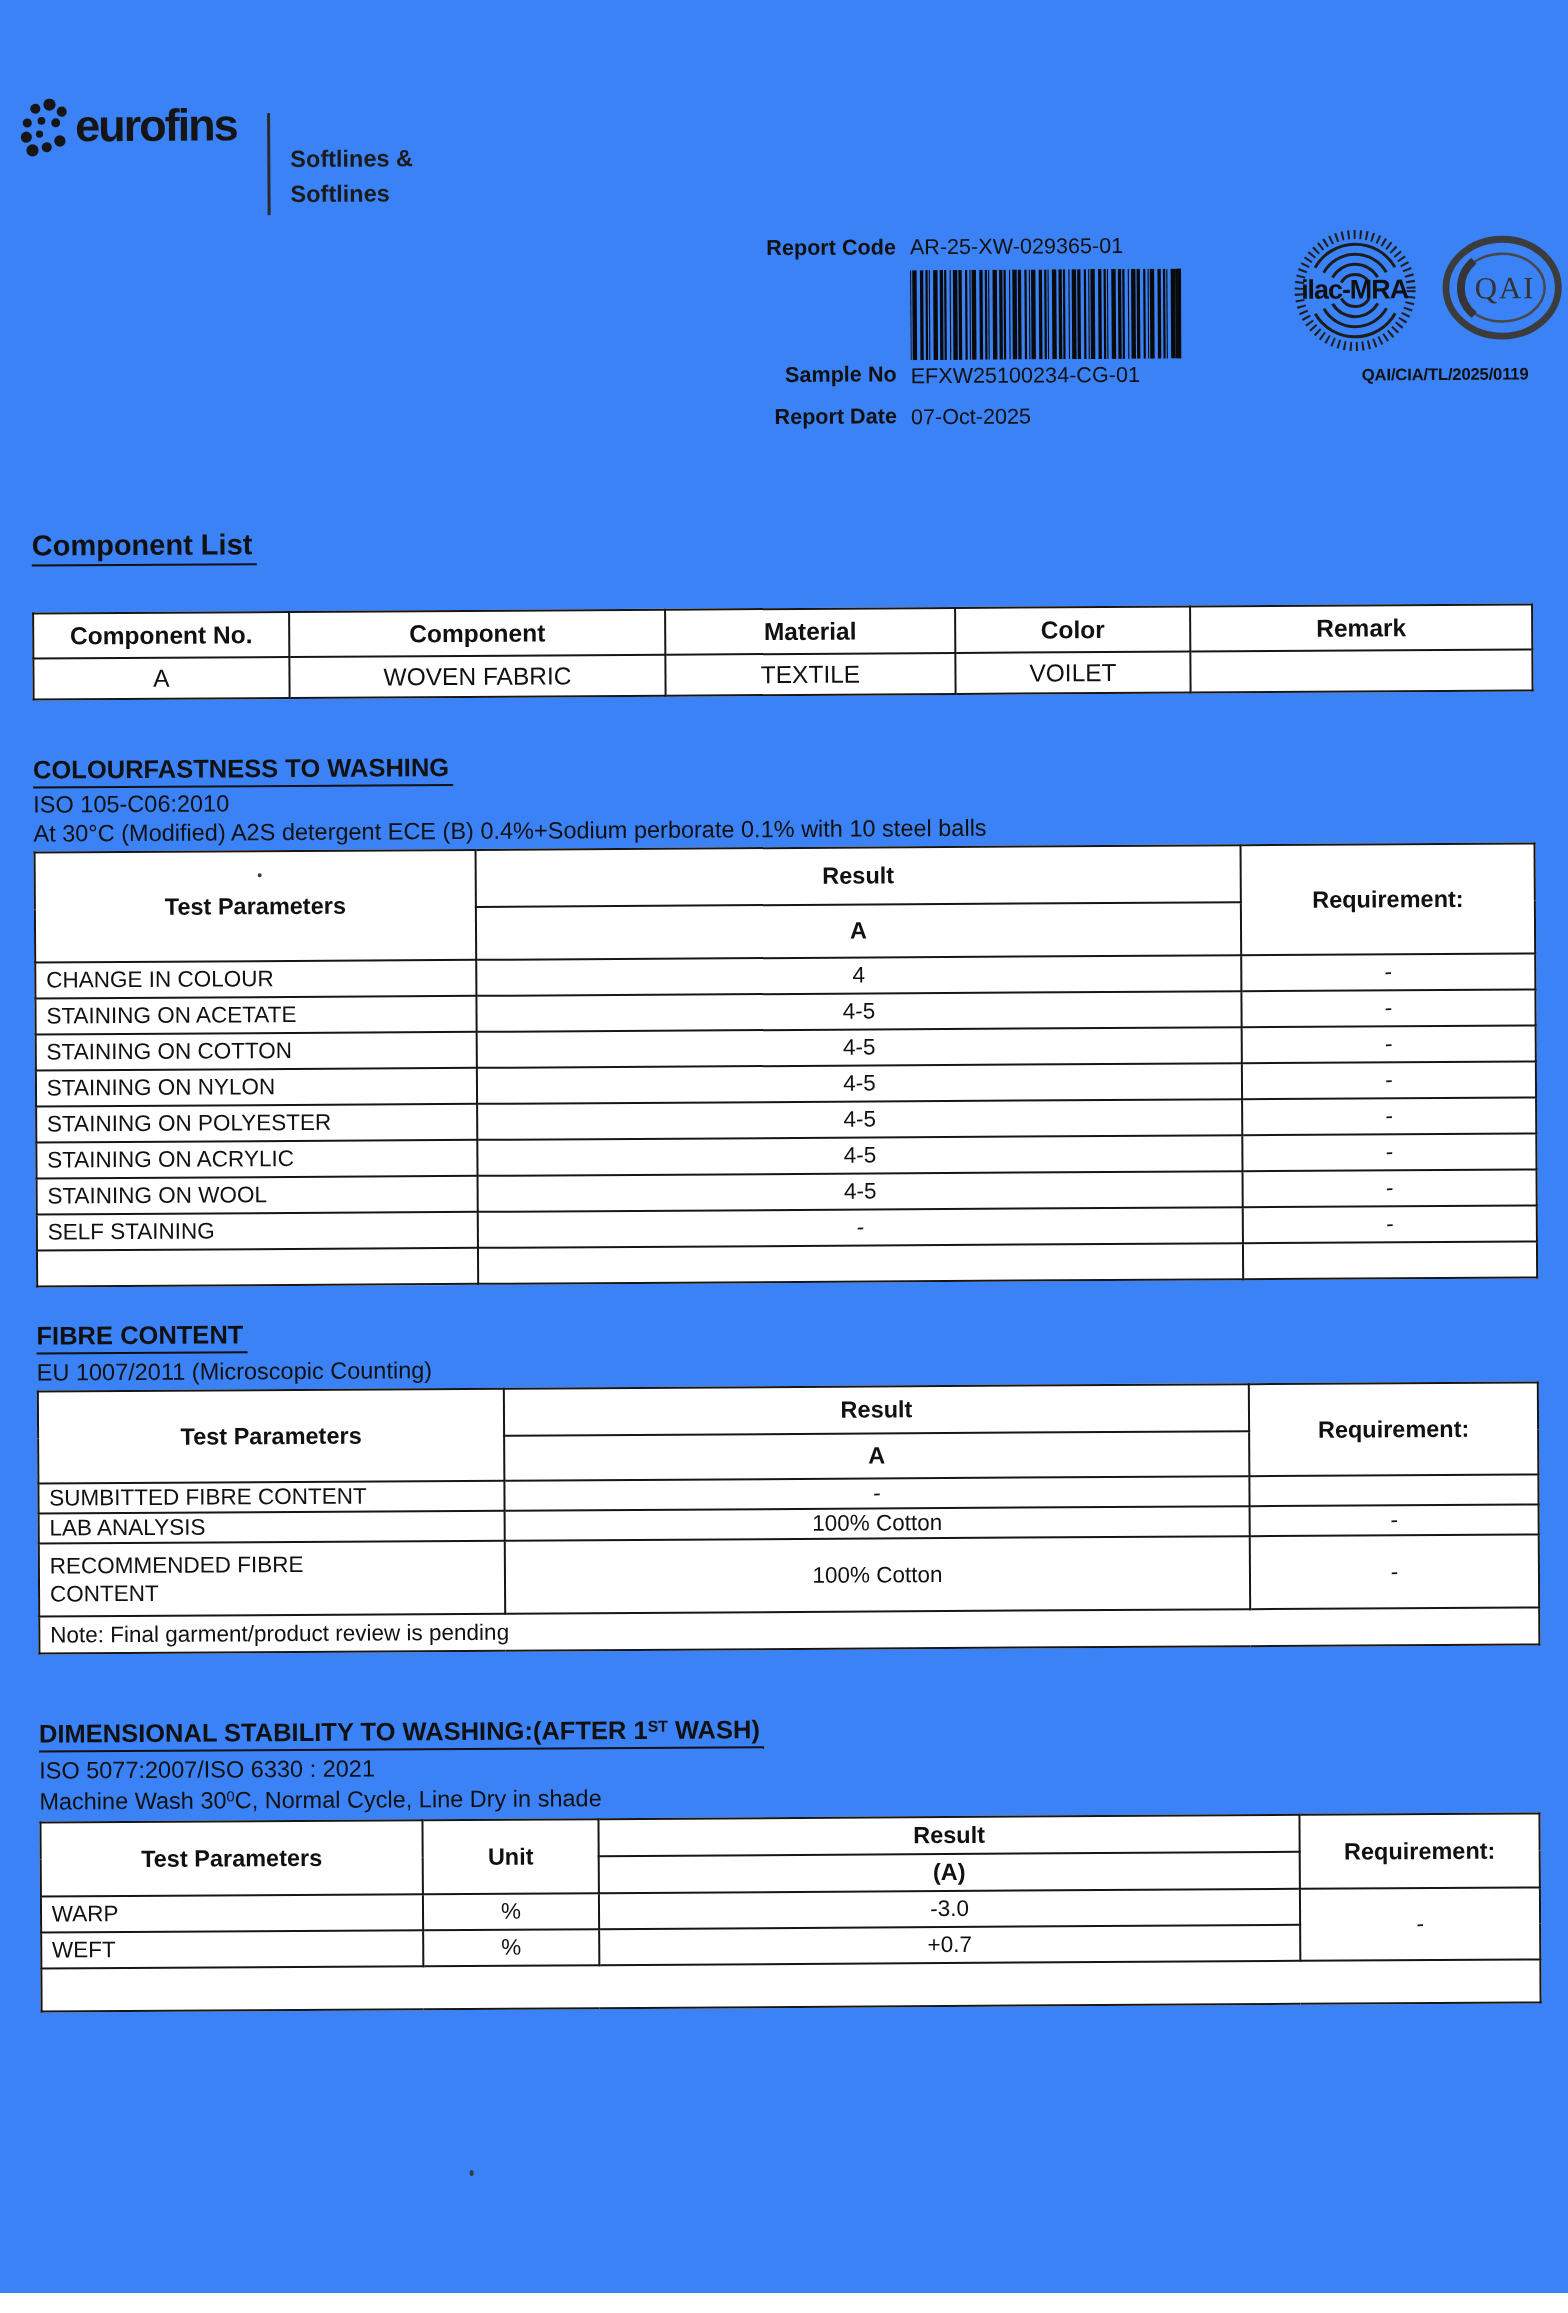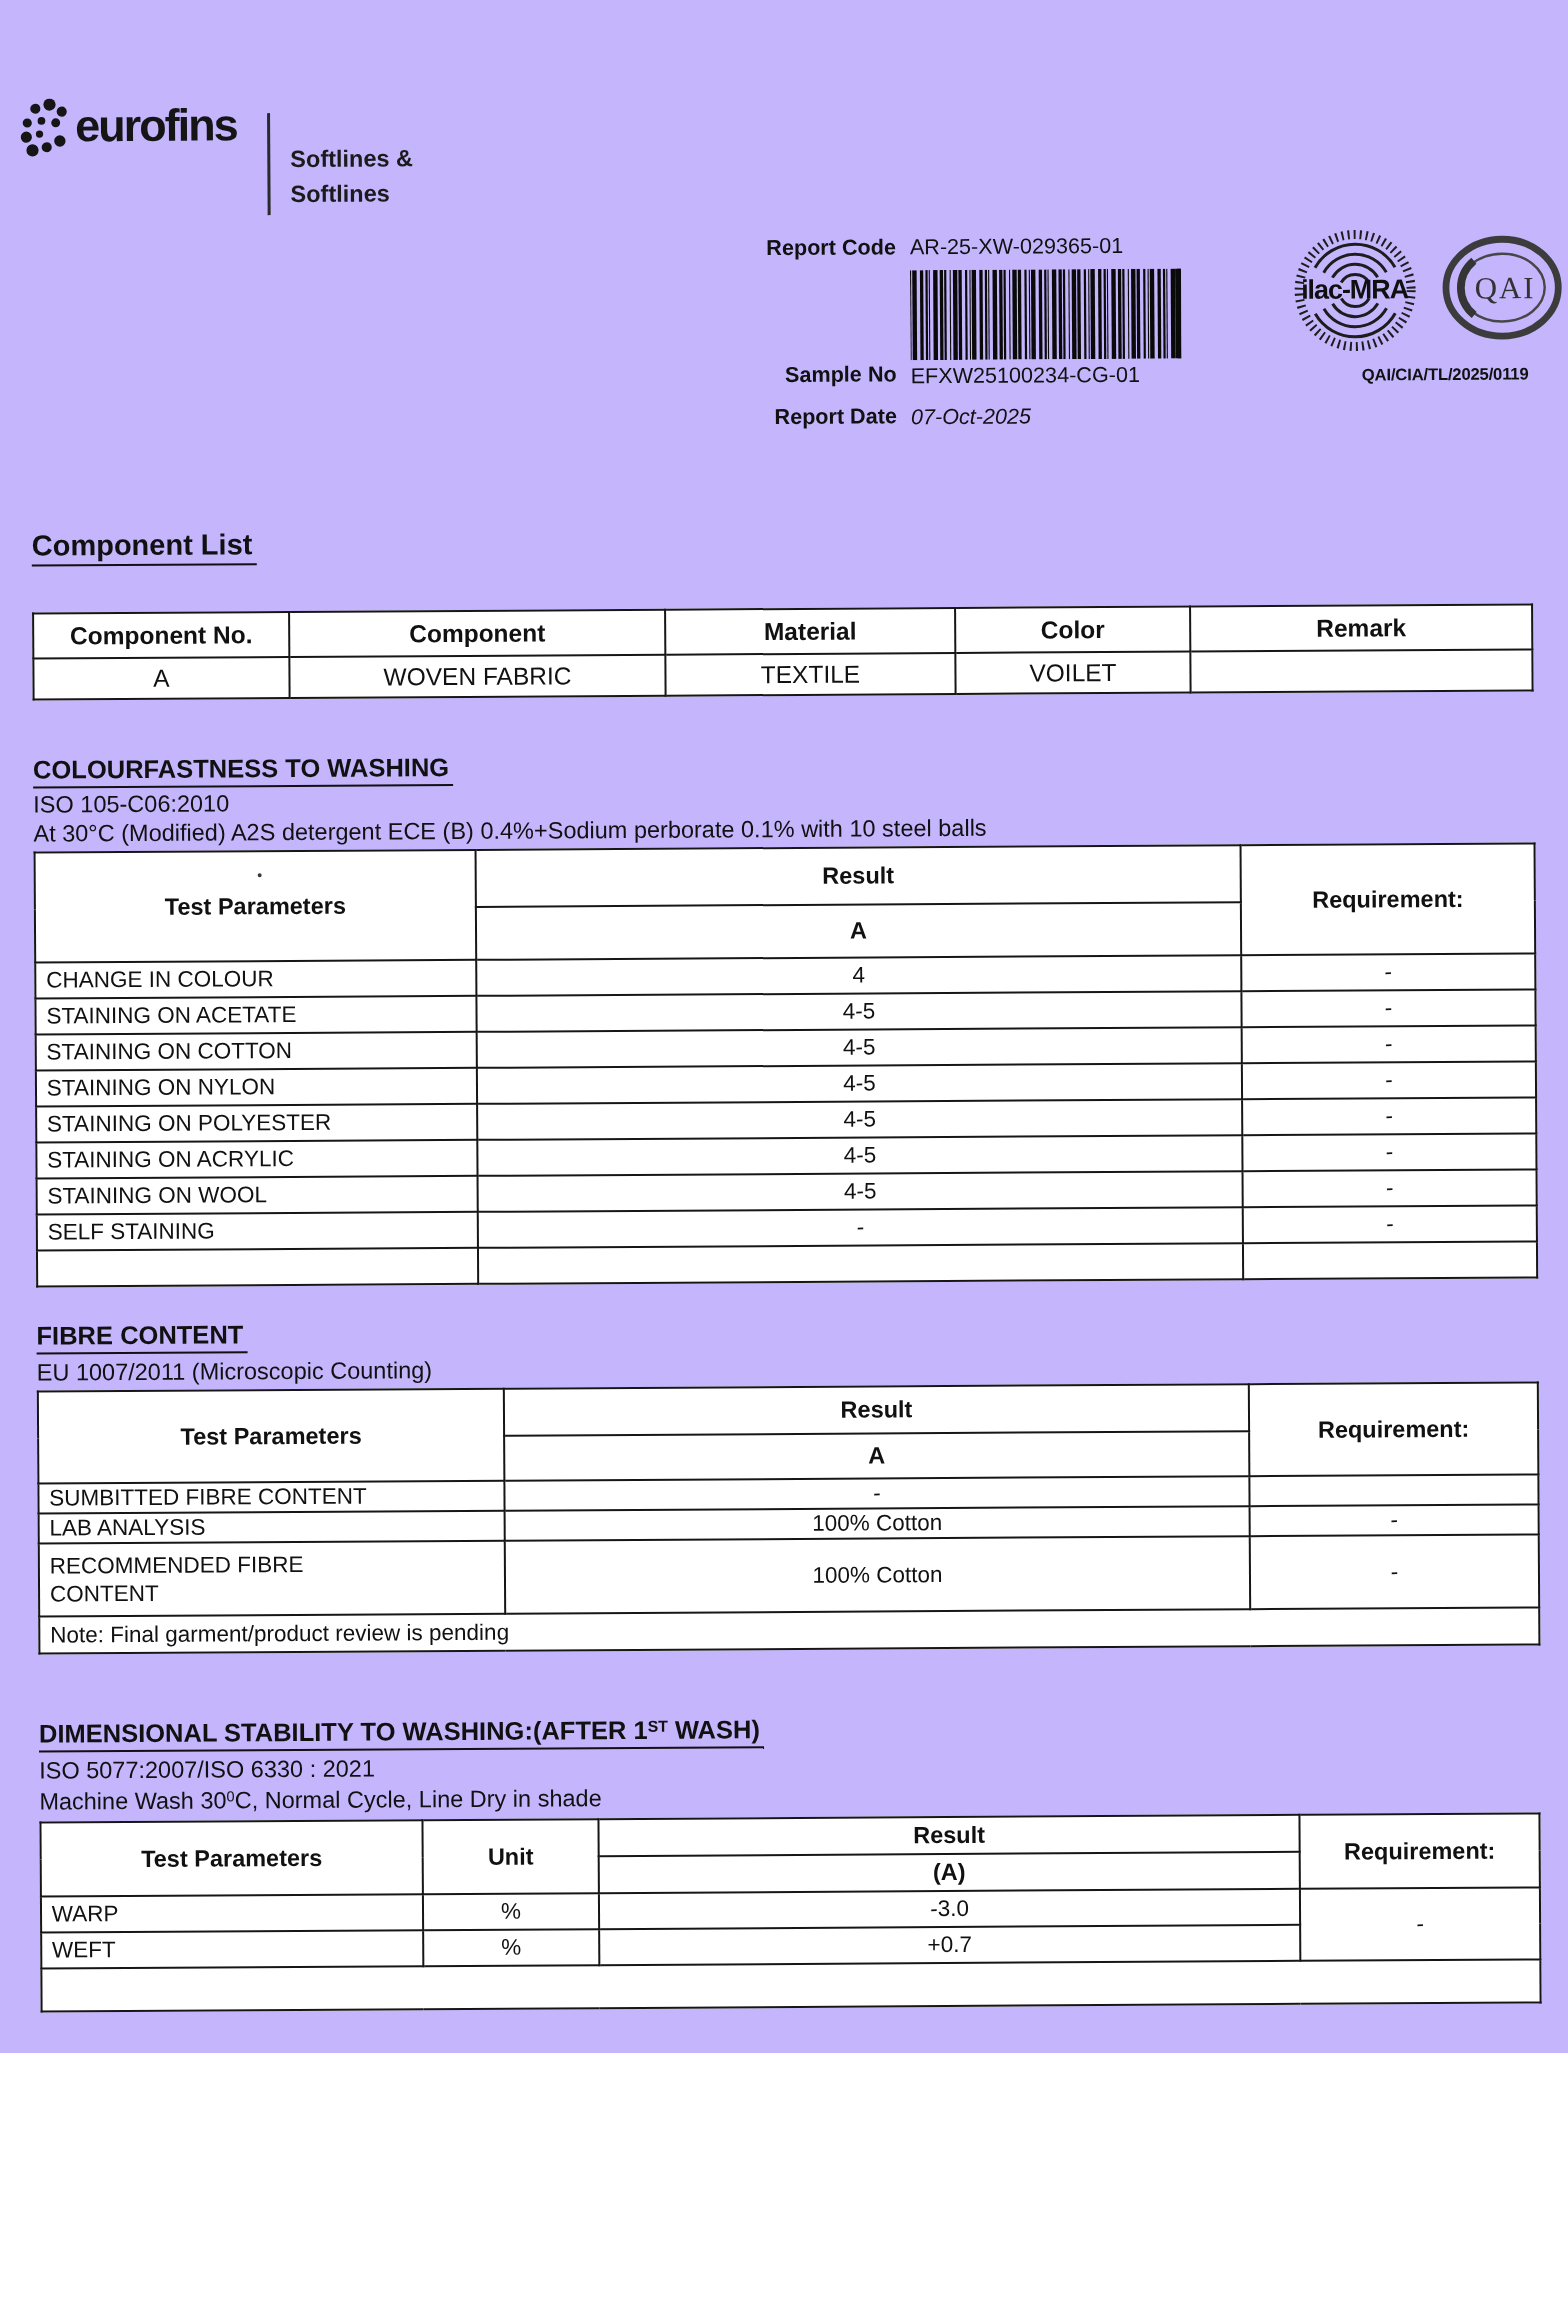--- a/index.html
+++ b/index.html
@@ -1,17 +1,17 @@
 <!DOCTYPE html>
 <html><head>
 <meta charset="utf-8">
 <style>
   html,body{margin:0;padding:0;background:#ffffff;}
   #page{
-    position:relative;width:1568px;height:2053px;background:#c4b5fd;
+    position:relative;width:1568px;height:2293px;background:#3b82f6;
     font-family:"Liberation Sans","DejaVu Sans",sans-serif;color:#111;
     overflow:hidden;
   }
   #sheet{
     position:absolute;left:0;top:0;width:1568px;height:2313px;
     transform:rotate(-0.35deg);transform-origin:50% 40%;
   }
   .abs{position:absolute;}
 
   
@@ -144,21 +144,21 @@
         <rect x="265.44" y="0" width="4.48" height="92" fill="#0a0a0a"></rect>
         <rect x="272.16" y="0" width="3.36" height="92" fill="#0a0a0a"></rect>
         <rect x="276.64" y="0" width="2.24" height="92" fill="#0a0a0a"></rect>
         <rect x="270" y="0" width="6" height="92" fill="#0a0a0a"></rect>
       </svg>
 
   <div class="abs meta-label" style="left:684px;top:362px;">Sample No</div>
   <div class="abs meta-value" style="left:914px;top:364px;">EFXW25100234-CG-01</div>
 
   <div class="abs meta-label" style="left:684px;top:404px;">Report Date</div>
-  <div class="abs meta-value" style="left:914px;top:405px;font-style:italic;">07-Oct-2025</div>
+  <div class="abs meta-value" style="left:914px;top:405px;">07-Oct-2025</div>
 
   <svg class="abs" style="left:1298px;top:233px;" width="122" height="122" viewBox="0 0 122 122">
     <circle cx="61" cy="61" r="56" fill="none" stroke="#1d1d1d" stroke-width="9" stroke-dasharray="2 4.1"></circle>
     <g fill="none" stroke="#1d1d1d" stroke-width="3">
       <path d="M47.1,53 A16,16 0 0 1 74.9,53"></path>
       <path d="M38.4,48 A26,26 0 0 1 83.6,48"></path>
       <path d="M29.7,43 A36,36 0 0 1 92.3,43"></path>
       <path d="M21.0,38 A46,46 0 0 1 101,38"></path>
       <path d="M47.1,69 A16,16 0 0 0 74.9,69"></path>
       <path d="M38.4,74 A26,26 0 0 0 83.6,74"></path>

